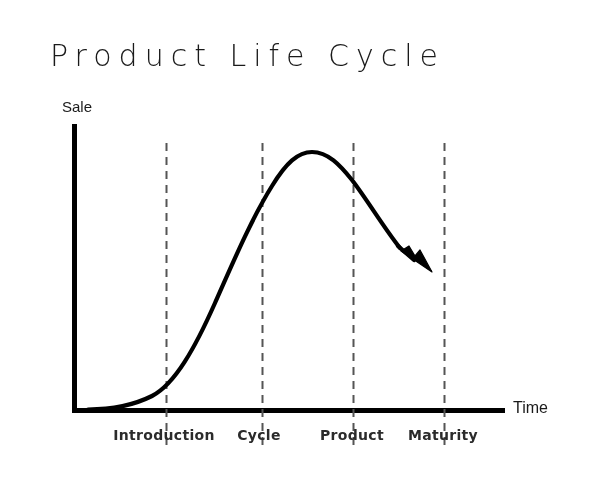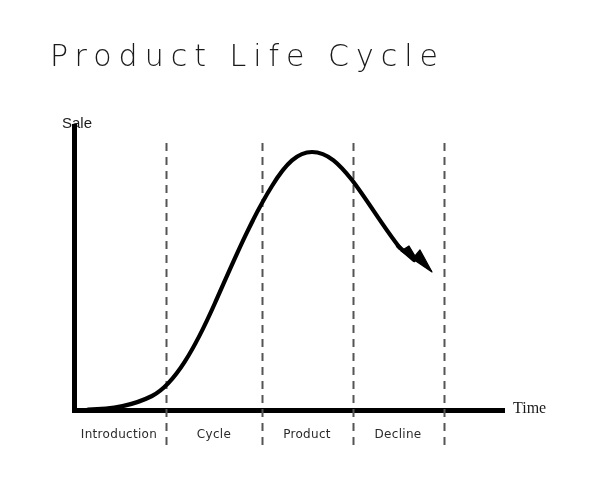--- a/index.html
+++ b/index.html
@@ -28,43 +28,43 @@
   }
   #y-axis-label {
     position: absolute;
     left: 62px;
     top: 98px;
     font-family: "Liberation Sans", sans-serif;
     font-size: 15px;
     font-weight: 400;
     color: #1a1a1a;
     white-space: nowrap;
-    margin-top: 16px;
   }
   #x-axis-label {
     position: absolute;
     left: 513px;
     top: 399px;
-    font-family: Liberation Serif, serif;
+    font-family: Liberation Sans, sans-serif;
     font-size: 16px;
     font-weight: 400;
     color: #1a1a1a;
     white-space: nowrap;
   }
   .stage-label {
     position: absolute;
     top: 427px;
     font-family: "DejaVu Sans", sans-serif;
-    font-size: 12px;
-    font-weight: 400;
+    font-size: 14px;
+    font-weight: 700;
     color: #2b2b2b;
     text-align: center;
     letter-spacing: 0.3px;
     white-space: nowrap;
     transform: translateX(-50%);
+    margin-left: 45px;
   }
   #plot-svg {
     position: absolute;
     left: 0;
     top: 0;
   }
 </style>
 </head>
 <body>
 
@@ -96,15 +96,15 @@
              C 368 201, 384 228, 400 248" fill="none" stroke="#000000" stroke-width="4.2" stroke-linecap="round" stroke-linejoin="round"></path>
 
     <path d="M 398 246 L 414 260" fill="none" stroke="#000000" stroke-width="4.2" stroke-linecap="round"></path>
 
     <path d="M 432 272 L 401 251 L 409 246 L 415 256 L 420 250 Z" fill="#000000" stroke="#000000" stroke-width="1.2" stroke-linejoin="round"></path>
   </svg>
 
   <div class="stage-label" style="left:119px">Introduction</div>
   <div class="stage-label" style="left:214px">Cycle</div>
   <div class="stage-label" style="left:307px">Product</div>
-  <div class="stage-label" style="left:398px">Decline</div>
+  <div class="stage-label" style="left:398px">Maturity</div>
 
 </div>
 
 </body></html>

